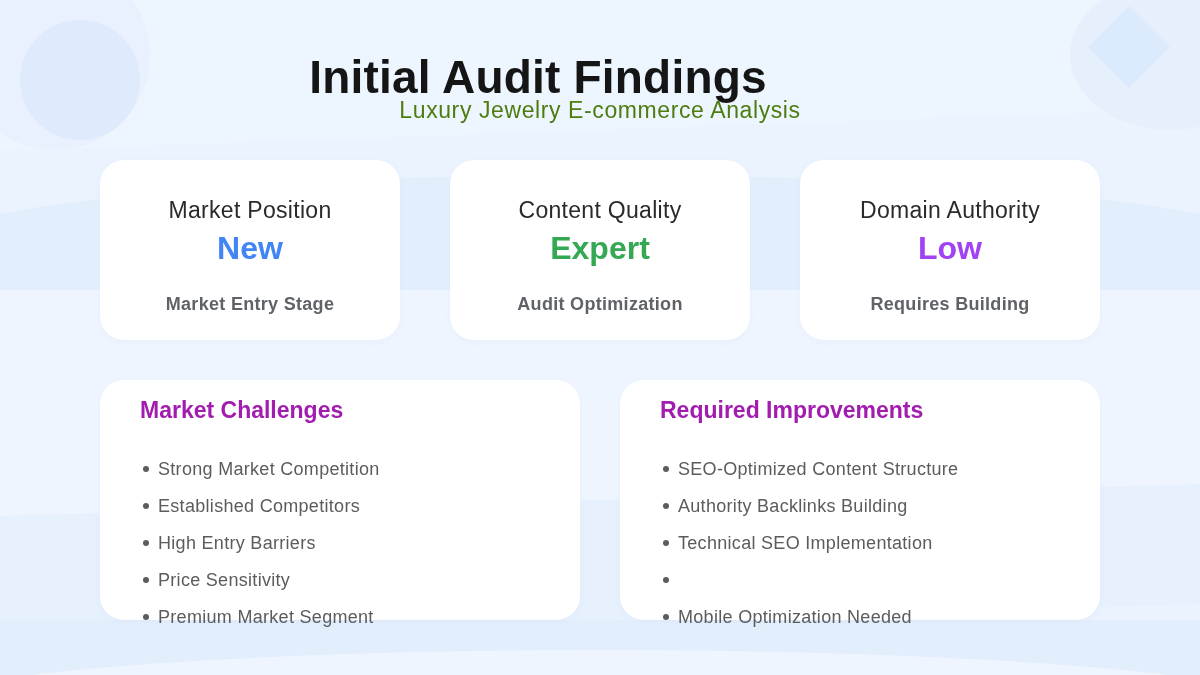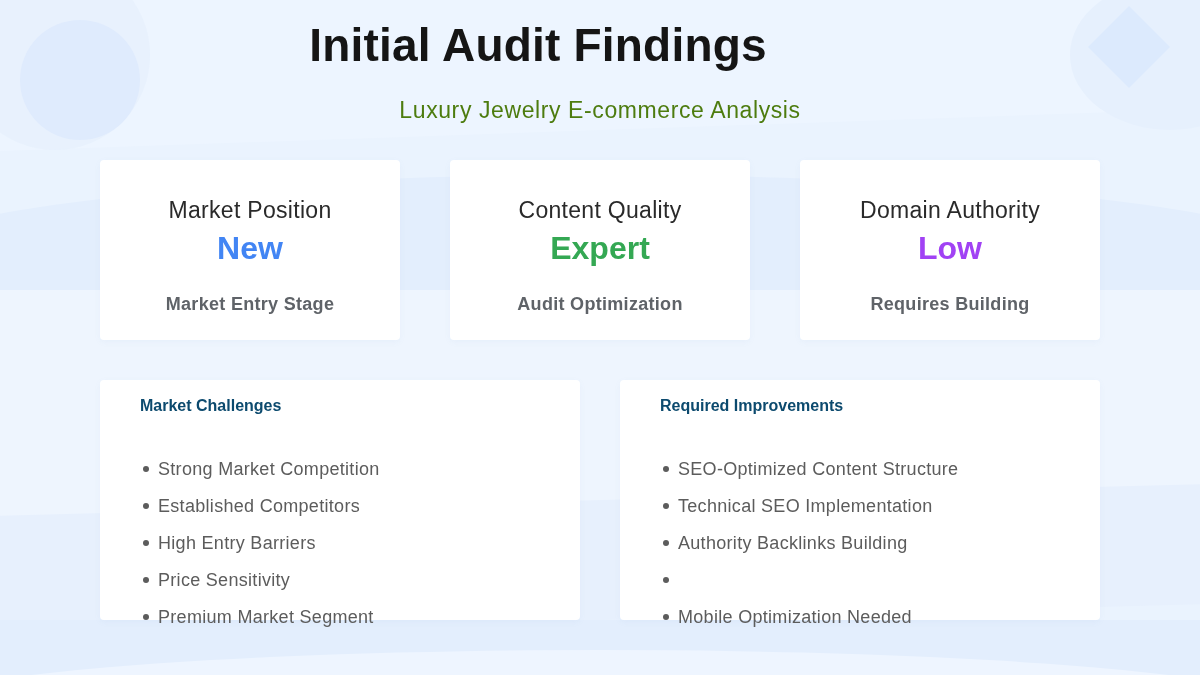--- a/index.html
+++ b/index.html
@@ -31,29 +31,29 @@
       position: absolute; left: 1070px; top: -20px; width: 200px; height: 150px;
       border-radius: 50%; background: #e6f0fd;
     }
     .deco-diamond {
       position: absolute; left: 1100px; top: 18px; width: 58px; height: 58px;
       background: #dceafd; transform: rotate(45deg);
     }
 
     .page { position: relative; z-index: 1; width: 1200px; height: 675px; }
     .title {
-      position: absolute; top: 18px; left: 0; width: 1076px; text-align: center;
+      position: absolute; top: 50px; left: 0; width: 1076px; text-align: center;
       font-size: 46px; font-weight: 700; color: #151515; letter-spacing: 0.2px;
     }
     .subtitle {
       position: absolute; top: 97px; left: 0; width: 1200px; text-align: center;
       font-size: 23px; color: #4d7c0f; letter-spacing: 0.6px;
     }
     .card {
-      position: absolute; background: #ffffff; border-radius: 4px;
+      position: absolute; background: #ffffff; border-radius: 24px;
       box-shadow: 0 2px 6px rgba(120,150,200,0.06);
     }
     .stat { top: 160px; width: 300px; height: 180px; text-align: center; }
     .stat-1 { left: 100px; }
     .stat-2 { left: 450px; }
     .stat-3 { left: 800px; }
     .stat-label {
       position: absolute; top: 37px; left: 0; width: 100%;
       font-size: 23px; color: #2a2a2a; letter-spacing: 0.3px;
     }
@@ -63,21 +63,21 @@
     }
     .stat-note {
       position: absolute; top: 134px; left: 0; width: 100%;
       font-size: 18px; color: #5f6368; letter-spacing: 0.3px; font-weight: bold;
     }
     .list-card { top: 380px; width: 480px; height: 240px; }
     .list-1 { left: 100px; }
     .list-2 { left: 620px; }
     .list-title {
       position: absolute; top: 17px; left: 40px;
-      font-size: 16px; font-weight: 700; color: #0c4a6e;
+      font-size: 23px; font-weight: 700; color: #a21caf;
     }
     .list {
       position: absolute; top: 67px; left: 40px; list-style: none;
     }
     .list li {
       display: flex; align-items: center; height: 30px;
       font-size: 18px; color: #5c5c5c; letter-spacing: 0.3px; margin-top: 7px;
     }
     .bullet {
       display: inline-block; width: 6px; height: 6px; border-radius: 50%;
@@ -150,25 +150,25 @@
 
   <div class="card list-card list-2">
     <h2 class="list-title">Required Improvements</h2>
     <ul class="list">
       <li>
           <span class="bullet"></span>
           <span>SEO-Optimized Content Structure</span>
         </li>
       <li>
           <span class="bullet"></span>
-          <span>Technical SEO Implementation</span>
+          <span>Authority Backlinks Building</span>
         </li>
       <li>
           <span class="bullet"></span>
-          <span>Authority Backlinks Building</span>
+          <span>Technical SEO Implementation</span>
         </li>
       <li>
           <span class="bullet"></span>
         </li>
       <li>
           <span class="bullet"></span>
           <span>Mobile Optimization Needed</span>
         </li>
     </ul>
   </div>

